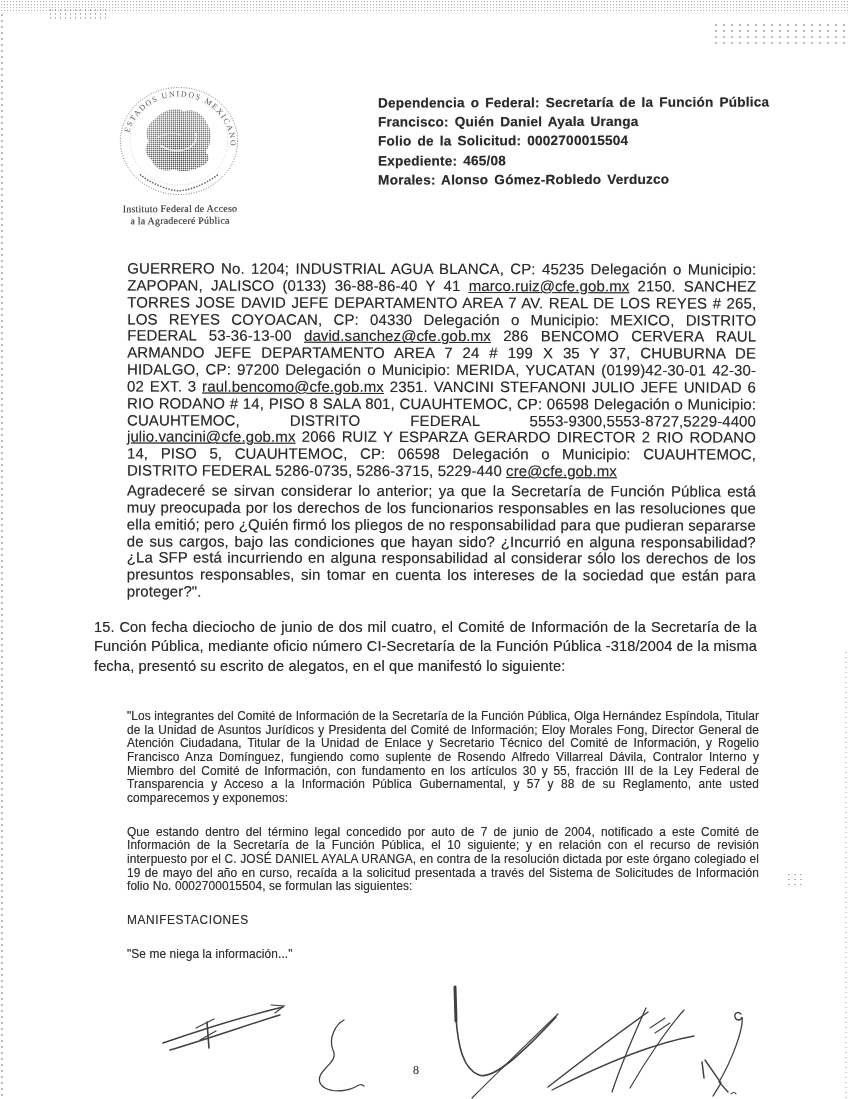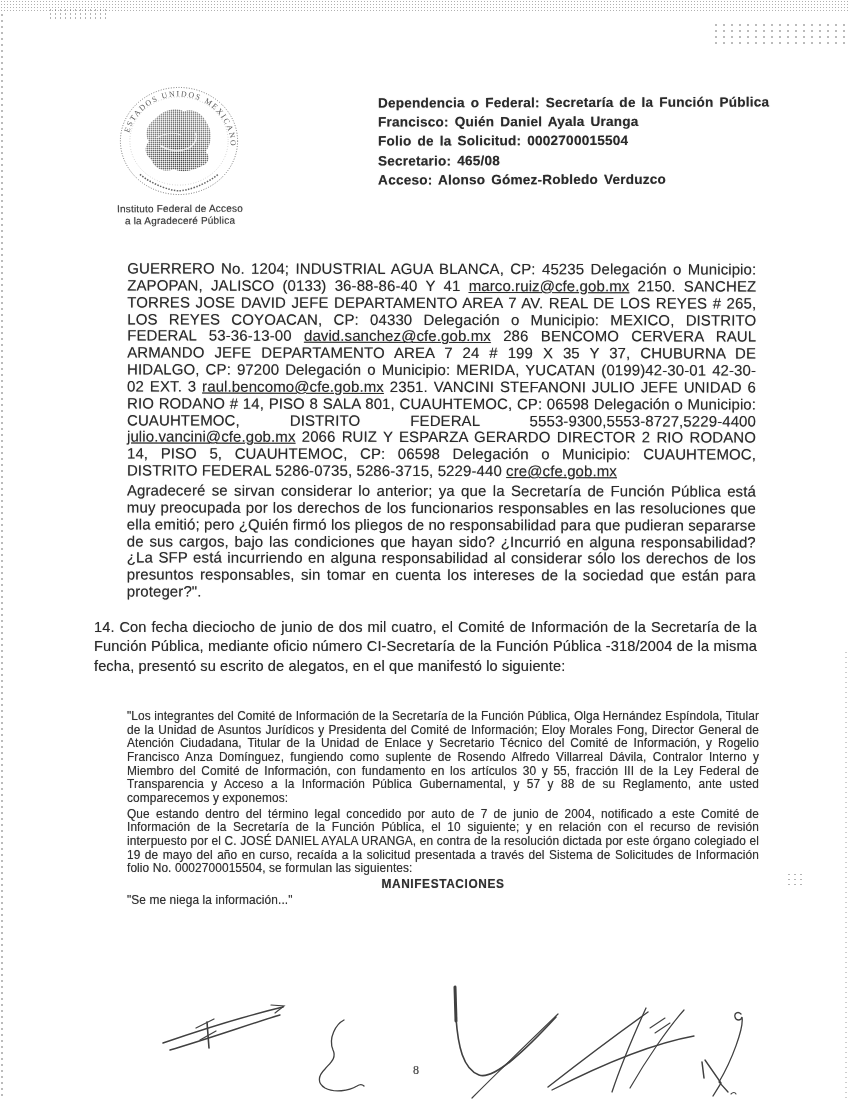--- a/index.html
+++ b/index.html
@@ -24,37 +24,37 @@
     background-size:5px 4px;}
   .speck-tr{left:712px;top:22px;width:135px;height:24px;opacity:.4;
     background-image:radial-gradient(circle,#555 0.8px,transparent 1px);
     background-size:8px 6px;}
   .speck-mr{left:786px;top:872px;width:20px;height:16px;opacity:.45;
     background-image:radial-gradient(circle,#555 0.9px,transparent 1.05px);
     background-size:6px 5px;}
   
   .seal{left:116px;top:84px;width:126px;height:114px;}
   .seal-caption{left:104px;top:203px;width:152px;text-align:center;
-    font-family:Liberation Sans, sans-serif;font-size:10px;line-height:12px;color:#3c3c3c;
+    font-family:Liberation Serif, serif;font-size:10px;line-height:12px;color:#3c3c3c;
     letter-spacing:.2px;transform:rotate(-.3deg);}
   .hdr{left:378px;top:93px;width:436px;font-size:13.6px;font-weight:bold;
     line-height:19.2px;letter-spacing:.2px;word-spacing:2px;transform:rotate(-.15deg);}
   .hdr .lbl{font-weight:bold;}
   
   .contact{left:127px;top:261px;width:629px;font-size:15px;line-height:16.85px;
     letter-spacing:.1px;transform:rotate(.1deg);}
   .contact p{margin:0;}
   .contact p + p{margin-top:3px;}
   .email{text-decoration:underline;}
   .p14{left:94px;top:618px;width:663px;font-size:14.6px;line-height:19.3px;letter-spacing:.1px;}
   .quote{left:127px;top:710px;width:632px;font-size:11.9px;line-height:13.65px;
     letter-spacing:.1px;color:#313131;}
   .quote p{margin:0;}
-  .quote p + p{margin-top:2px;}
-  .manif{font-weight:bold;text-align:center;margin:3px 0 1px 0;letter-spacing:.6px;}
+  .quote p + p{margin-top:20px;}
+  .manif{font-weight:normal;text-align:left;margin:3px 0 1px 0;letter-spacing:.6px;}
   .quoteline{margin-top:1px;}
   
   .signatures{left:0;top:985px;width:850px;height:114px;}
   .pageno{left:413px;top:1063px;font-size:12px;color:#4a4a4a;font-family:"Liberation Serif",serif;}
 </style>
 </head>
 <body>
 
 <div class="page">
 
@@ -84,30 +84,30 @@
   </svg>
   <div class="abs seal-caption fuzz">
     <div>Instituto Federal de Acceso</div>
     <div>a la Agradeceré Pública</div>
   </div>
 
   <div class="abs hdr jt fuzz">
     <div><span class="lbl">Dependencia o Federal:</span> <span>Secretaría de la Función Pública</span></div>
     <div><span class="lbl">Francisco:</span> <span>Quién Daniel Ayala Uranga</span></div>
     <div><span class="lbl">Folio de la Solicitud:</span> <span>0002700015504</span></div>
-    <div><span class="lbl">Secretario:</span> <span>465/08</span></div>
-    <div><span class="lbl">Acceso:</span> <span>Alonso Gómez-Robledo Verduzco</span></div>
+    <div><span class="lbl">Expediente:</span> <span>465/08</span></div>
+    <div><span class="lbl">Morales:</span> <span>Alonso Gómez-Robledo Verduzco</span></div>
   </div>
 
   <div class="abs contact jt fuzz">
     <p><span>GUERRERO No. 1204; INDUSTRIAL AGUA BLANCA, CP: 45235 Delegación o Municipio: ZAPOPAN, JALISCO (0133) 36-88-86-40 Y 41 </span><span class="email">marco.ruiz@cfe.gob.mx</span><span> 2150. SANCHEZ TORRES JOSE DAVID JEFE DEPARTAMENTO AREA 7 AV. REAL DE LOS REYES # 265, LOS REYES COYOACAN, CP: 04330 Delegación o Municipio: MEXICO, DISTRITO FEDERAL 53-36-13-00 </span><span class="email">david.sanchez@cfe.gob.mx</span><span> 286 BENCOMO CERVERA RAUL ARMANDO JEFE DEPARTAMENTO AREA 7 24 # 199 X 35 Y 37, CHUBURNA DE HIDALGO, CP: 97200 Delegación o Municipio: MERIDA, YUCATAN (0199)42-30-01 42-30-02 EXT. 3 </span><span class="email">raul.bencomo@cfe.gob.mx</span><span> 2351. VANCINI STEFANONI JULIO JEFE UNIDAD 6 RIO RODANO # 14, PISO 8 SALA 801, CUAUHTEMOC, CP: 06598 Delegación o Municipio: CUAUHTEMOC, DISTRITO FEDERAL 5553-9300,5553-8727,5229-4400 </span><span class="email">julio.vancini@cfe.gob.mx</span><span> 2066 RUIZ Y ESPARZA GERARDO DIRECTOR 2 RIO RODANO 14, PISO 5, CUAUHTEMOC, CP: 06598 Delegación o Municipio: CUAUHTEMOC, DISTRITO FEDERAL 5286-0735, 5286-3715, 5229-440 </span><span class="email">cre@cfe.gob.mx</span></p>
     <p>Agradeceré se sirvan considerar lo anterior; ya que la Secretaría de Función Pública está muy preocupada por los derechos de los funcionarios responsables en las resoluciones que ella emitió; pero ¿Quién firmó los pliegos de no responsabilidad para que pudieran separarse de sus cargos, bajo las condiciones que hayan sido? ¿Incurrió en alguna responsabilidad? ¿La SFP está incurriendo en alguna responsabilidad al considerar sólo los derechos de los presuntos responsables, sin tomar en cuenta los intereses de la sociedad que están para proteger?".</p>
   </div>
 
-  <div class="abs p14 jt fuzz">14. Con fecha dieciocho de junio de dos mil cuatro, el Comité de Información de la Secretaría de la Función Pública, mediante oficio número CI-Secretaría de la Función Pública -318/2004 de la misma fecha, presentó su escrito de alegatos, en el que manifestó lo siguiente:</div>
+  <div class="abs p14 jt fuzz">15. Con fecha dieciocho de junio de dos mil cuatro, el Comité de Información de la Secretaría de la Función Pública, mediante oficio número CI-Secretaría de la Función Pública -318/2004 de la misma fecha, presentó su escrito de alegatos, en el que manifestó lo siguiente:</div>
 
   <div class="abs quote jt fuzz">
     <p>"Los integrantes del Comité de Información de la Secretaría de la Función Pública, Olga Hernández Espíndola, Titular de la Unidad de Asuntos Jurídicos y Presidenta del Comité de Información; Eloy Morales Fong, Director General de Atención Ciudadana, Titular de la Unidad de Enlace y Secretario Técnico del Comité de Información, y Rogelio Francisco Anza Domínguez, fungiendo como suplente de Rosendo Alfredo Villarreal Dávila, Contralor Interno y Miembro del Comité de Información, con fundamento en los artículos 30 y 55, fracción III de la Ley Federal de Transparencia y Acceso a la Información Pública Gubernamental, y 57 y 88 de su Reglamento, ante usted comparecemos y exponemos:</p>
     <p>Que estando dentro del término legal concedido por auto de 7 de junio de 2004, notificado a este Comité de Información de la Secretaría de la Función Pública, el 10 siguiente; y en relación con el recurso de revisión interpuesto por el C. JOSÉ DANIEL AYALA URANGA, en contra de la resolución dictada por este órgano colegiado el 19 de mayo del año en curso, recaída a la solicitud presentada a través del Sistema de Solicitudes de Información folio No. 0002700015504, se formulan las siguientes:</p>
     <p class="manif">MANIFESTACIONES</p>
     <p class="quoteline">"Se me niega la información..."</p>
   </div>
 
   <svg class="abs signatures" viewBox="0 985 850 114">
     <g fill="none" stroke="#1f1f1f" stroke-linecap="round" opacity=".85">

